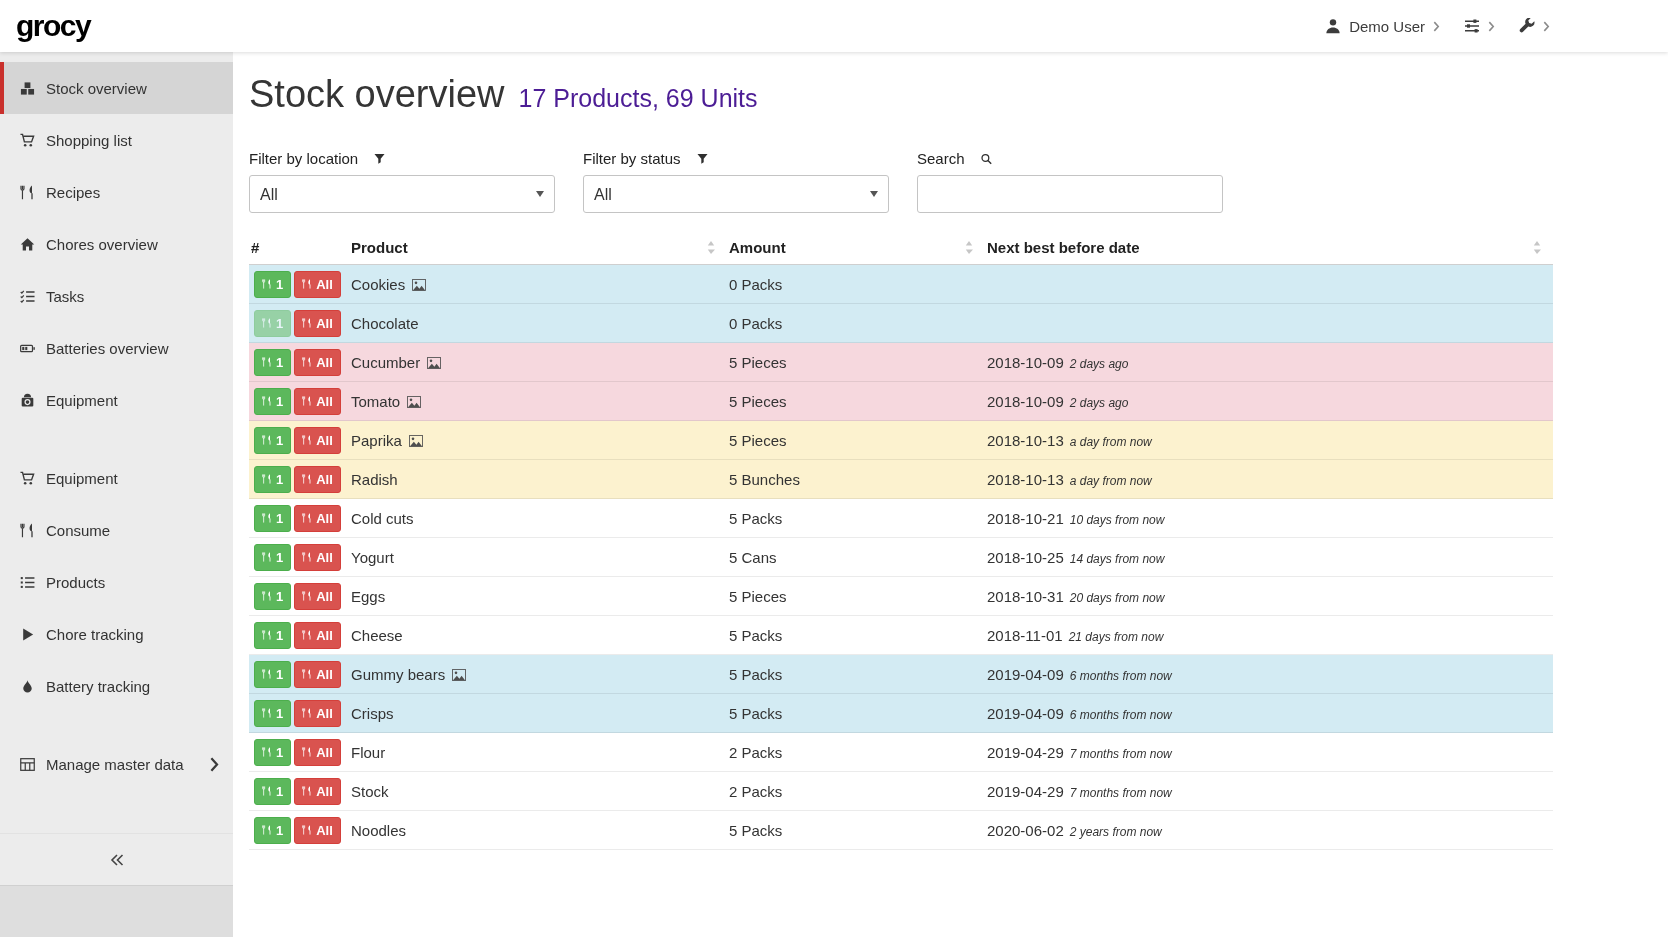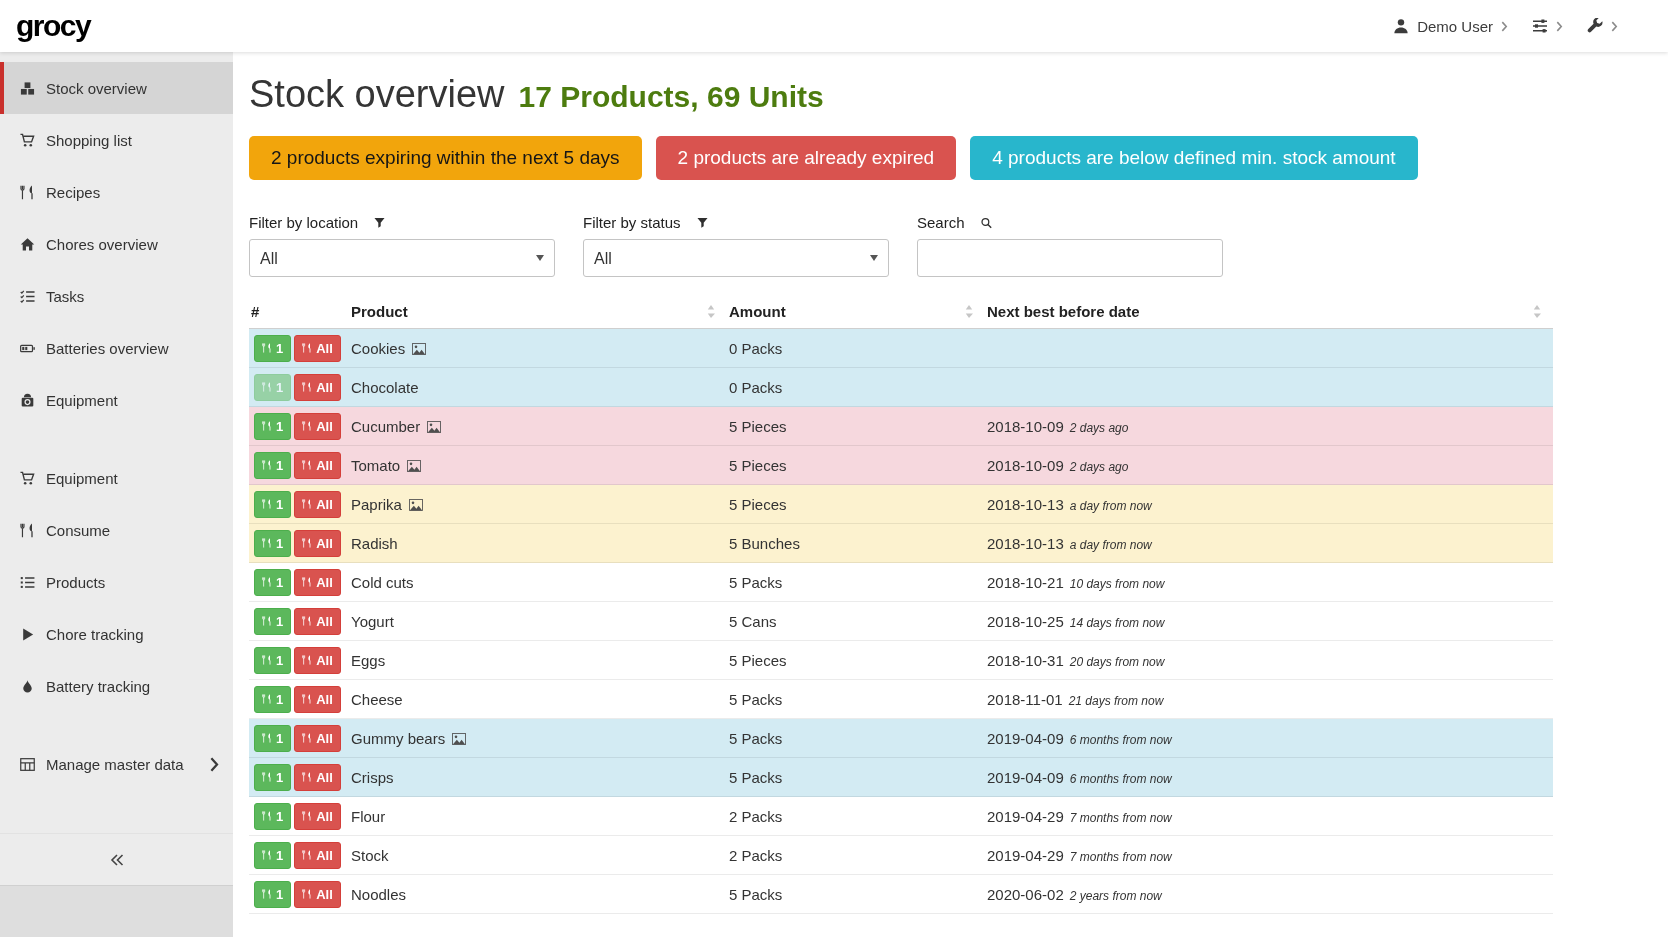--- a/index.html
+++ b/index.html
@@ -10,21 +10,21 @@
   }
   *{box-sizing:border-box;margin:0;padding:0}
   html,body{width:1668px;height:937px;overflow:hidden}
   body{font-family:"Liberation Sans","DejaVu Sans",sans-serif;background:#fff;color:#333}
   svg{fill:currentColor;display:block}
   .icon{display:inline-flex;align-items:center;justify-content:center}
 
   
   .navbar{position:fixed;top:0;left:0;width:100%;height:52px;background:#fff;
     box-shadow:0 1px 4px rgba(0,0,0,.14);display:flex;align-items:center;
-    padding:0 50px 0 16px;z-index:10}
+    padding:0 118px 0 16px;z-index:10}
   .logo{font-weight:900;font-size:30px;letter-spacing:-1.5px;color:#000;cursor:pointer}
   .nav-right{margin-left:auto;display:flex;align-items:center;gap:24px}
   .nav-group{display:flex;align-items:center;gap:8px;color:#3c3c3c;font-size:15px;cursor:pointer}
   .nav-chevron svg{width:7px;height:11px;color:#8a8a8a}
   .nav-group .big-icon svg{width:16px;height:16px}
 
   
   .sidebar{position:fixed;top:52px;left:0;bottom:0;width:233px;background:#ececec}
   .sidebar-nav{padding-top:10px}
   .side-item{display:flex;align-items:center;height:52px;padding-left:14px;font-size:15px;
@@ -37,21 +37,21 @@
   .side-caret svg{width:7px;height:11px}
   .side-collapse{position:absolute;bottom:52px;left:0;width:100%;height:52px;display:flex;
     align-items:center;justify-content:center;color:#444;cursor:pointer;border-top:1px solid #e2e2e2}
   .side-collapse svg{width:14px;height:14px}
   .side-bottom{position:absolute;bottom:0;left:0;width:100%;height:52px;background:#dedede;border-top:1px solid #d0d0d0}
 
   
   .main{margin-left:233px;padding:73px 0 0 16px;width:1320px}
   .page-head{display:flex;align-items:baseline;gap:14px}
   .page-title{font-size:38px;font-weight:500;color:#353535}
-  .page-subtitle{font-size:30px;font-weight:700;color:#4d7c0f}
+  .page-subtitle{font-size:25px;font-weight:400;color:#4c1d95}
   .alerts{display:flex;gap:14px;margin-top:20px}
   .alert-btn{border:none;border-radius:5px;padding:11px 22px;font-size:19px;font-family:inherit;cursor:pointer;white-space:nowrap}
 
   .filters{display:flex;margin-top:34px}
   .filter-col{width:306px;margin-right:28px}
   .filter-label{font-size:15px;color:#222;display:flex;align-items:center;gap:16px}
   .filter-label .icon svg{width:11px;height:12px;color:#2f2f2f}
   .control-wrap{position:relative;margin-top:8px}
   select.control,input.control{width:100%;height:38px;border:1px solid #c4c4c4;border-radius:3px;
     background:#fff;font-size:16px;font-family:inherit;padding:0 26px 0 10px;color:#333;
@@ -276,25 +276,20 @@
   </div>
   <div class="side-bottom"></div>
 </aside>
 
 <main class="main">
   <div class="page-head">
     <span class="page-title">Stock overview</span>
     <span class="page-subtitle">17 Products, 69 Units</span>
   </div>
 
-  <div class="alerts">
-      <button class="alert-btn" style="background: rgb(242, 165, 12); color: rgb(22, 22, 22);">2 products expiring within the next 5 days</button>
-      <button class="alert-btn" style="background: rgb(217, 83, 79); color: rgb(255, 255, 255);">2 products are already expired</button>
-      <button class="alert-btn" style="background: rgb(40, 182, 204); color: rgb(255, 255, 255);">4 products are below defined min. stock amount</button>
-    </div>
 
   <div class="filters">
     <div class="filter-col">
       <div class="filter-label">
         <span>Filter by location</span>
         <span class="icon">
           <svg viewBox="0 0 12 12">
               <path d="M0.5 0.5h11L7.3 5.6v4L4.7 11.3V5.6z"></path>
             </svg>
         </span>

